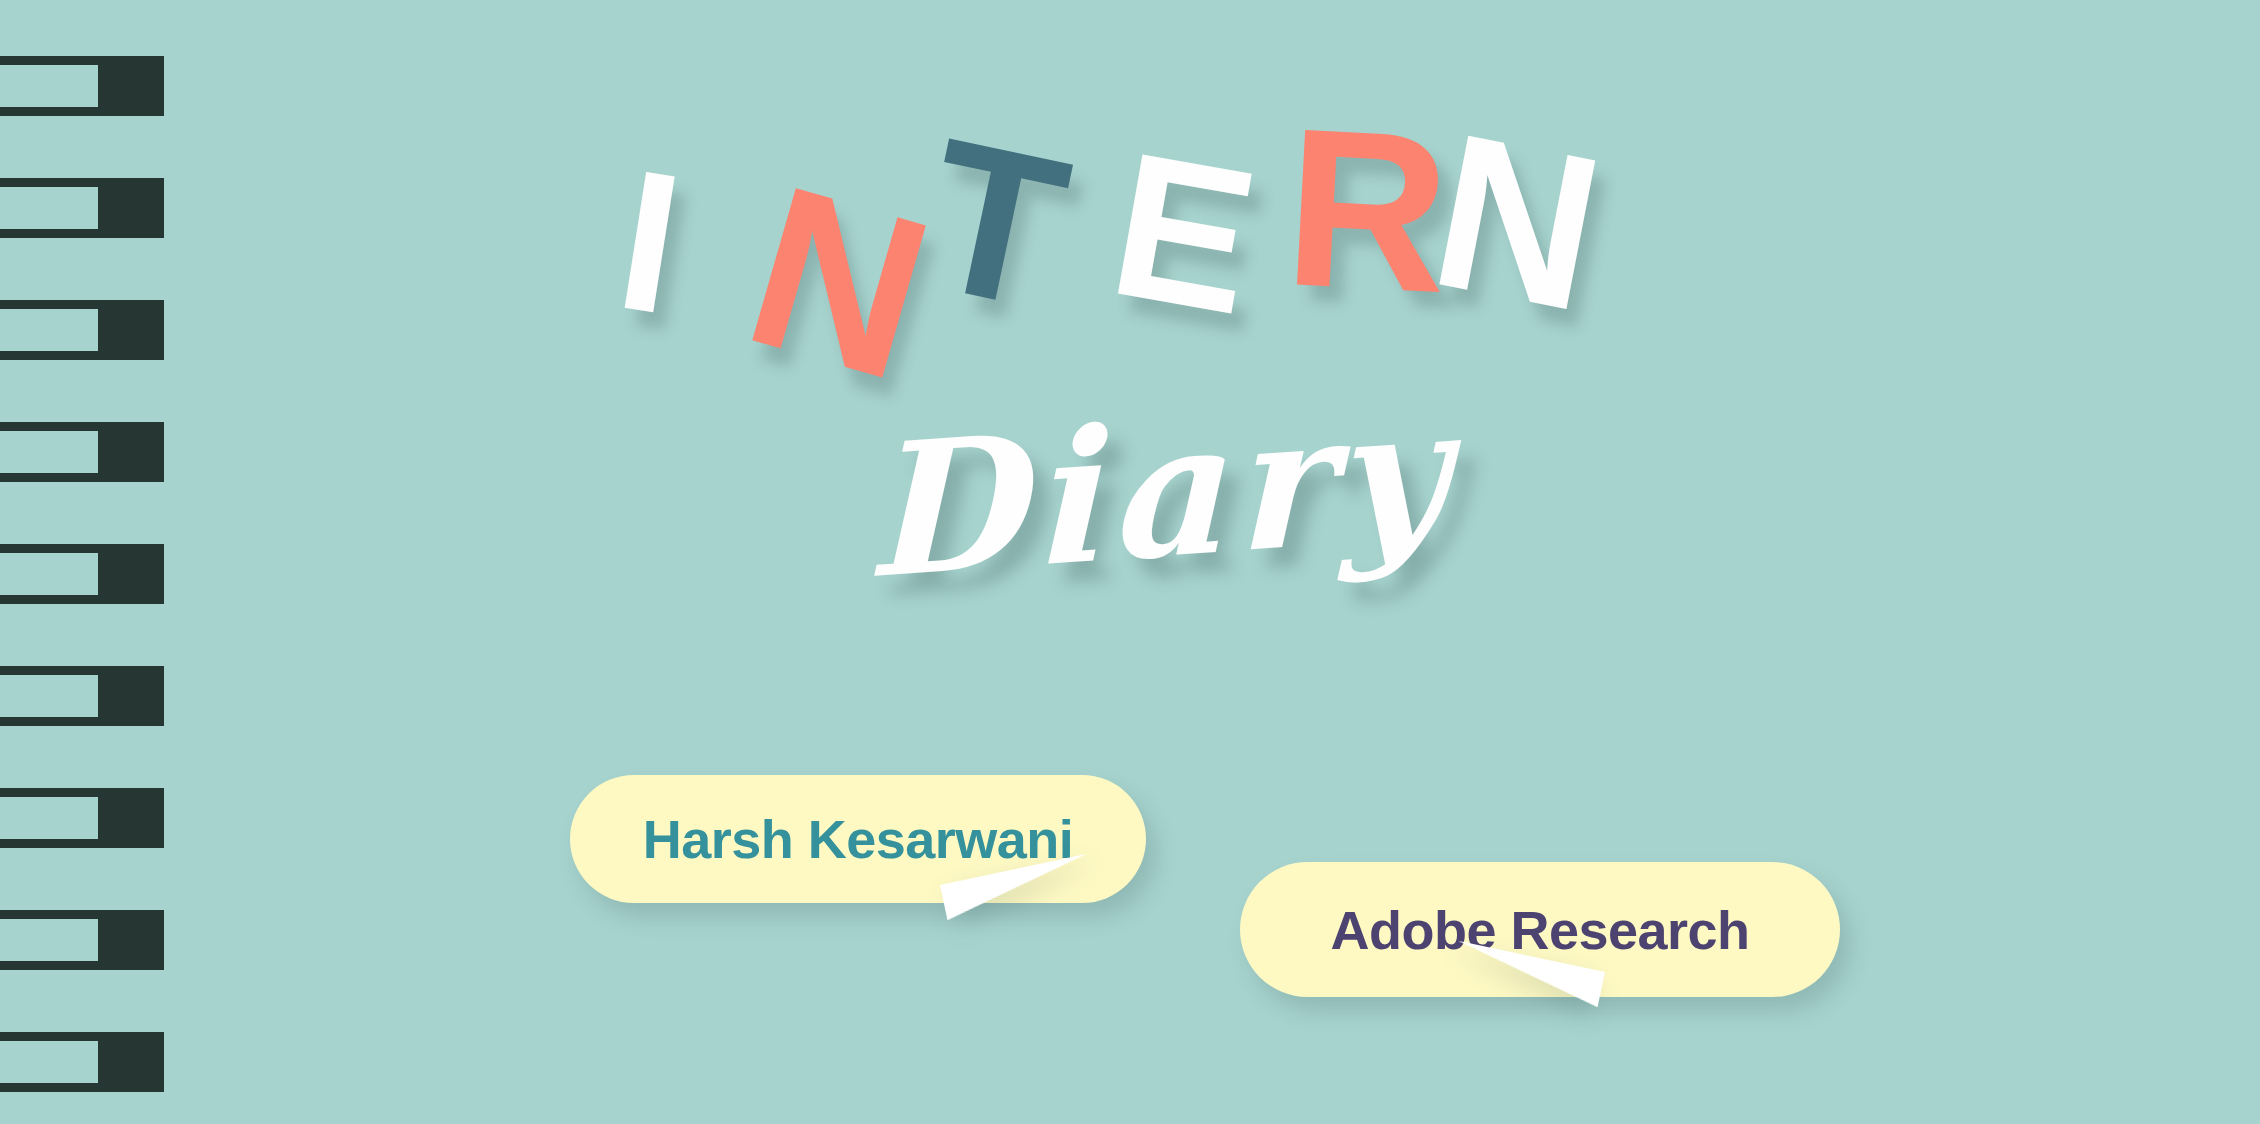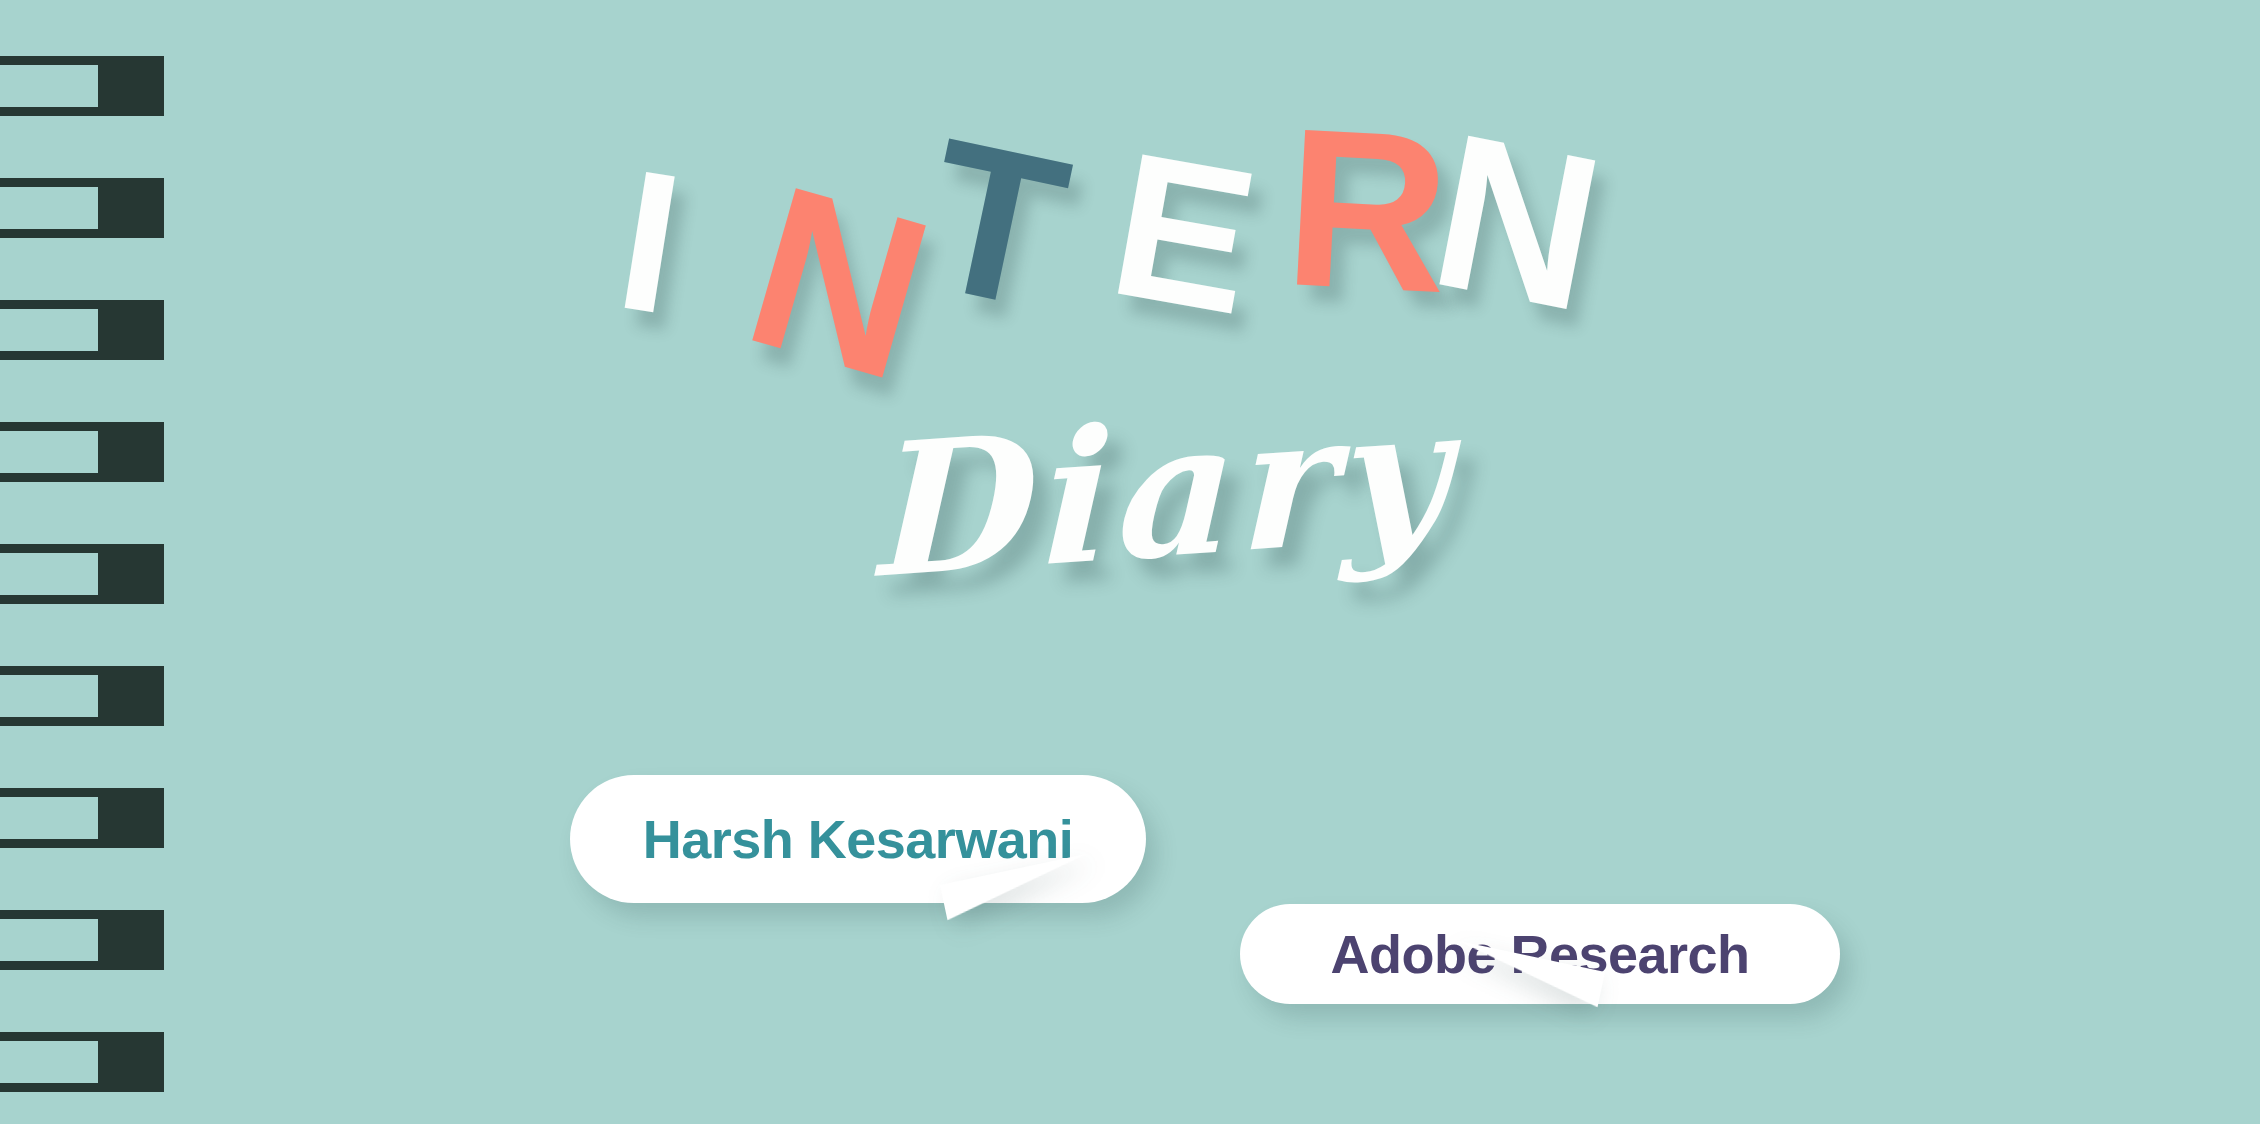--- a/index.html
+++ b/index.html
@@ -78,21 +78,21 @@
     line-height: 1;
     color: #fdfefd;
     letter-spacing: 6px;
     transform: rotate(-4deg) skewX(-6deg);
     text-shadow: 16px 20px 16px rgba(40,70,70,0.25);
   }
 
   
   .bubble {
     position: absolute;
-    background: #ffffff;
+    background: #fef9c3;
     border-radius: 70px;
     display: flex;
     align-items: center;
     justify-content: center;
     box-shadow: 10px 14px 22px rgba(40,70,70,0.18);
   }
   .bubble-label {
     font-family: "Liberation Sans", sans-serif;
     font-weight: bold;
     white-space: nowrap;
@@ -122,23 +122,23 @@
     border-left: 0px solid transparent;
     border-top: 36px solid #ffffff;
     border-right: 150px solid transparent;
     transform: rotate(-12deg);
     transform-origin: top left;
     filter: drop-shadow(8px 10px 12px rgba(40,70,70,0.16));
   }
 
   #bubble-org {
     left: 1240px;
-    top: 904px;
+    top: 862px;
     width: 600px;
-    height: 100px;
+    height: 135px;
   }
   #bubble-org .bubble-label {
     font-size: 54px;
     color: #4c4370;
     letter-spacing: -0.5px;
   }
   #tail-org {
     position: absolute;
     left: 1455px;
     top: 972px;

